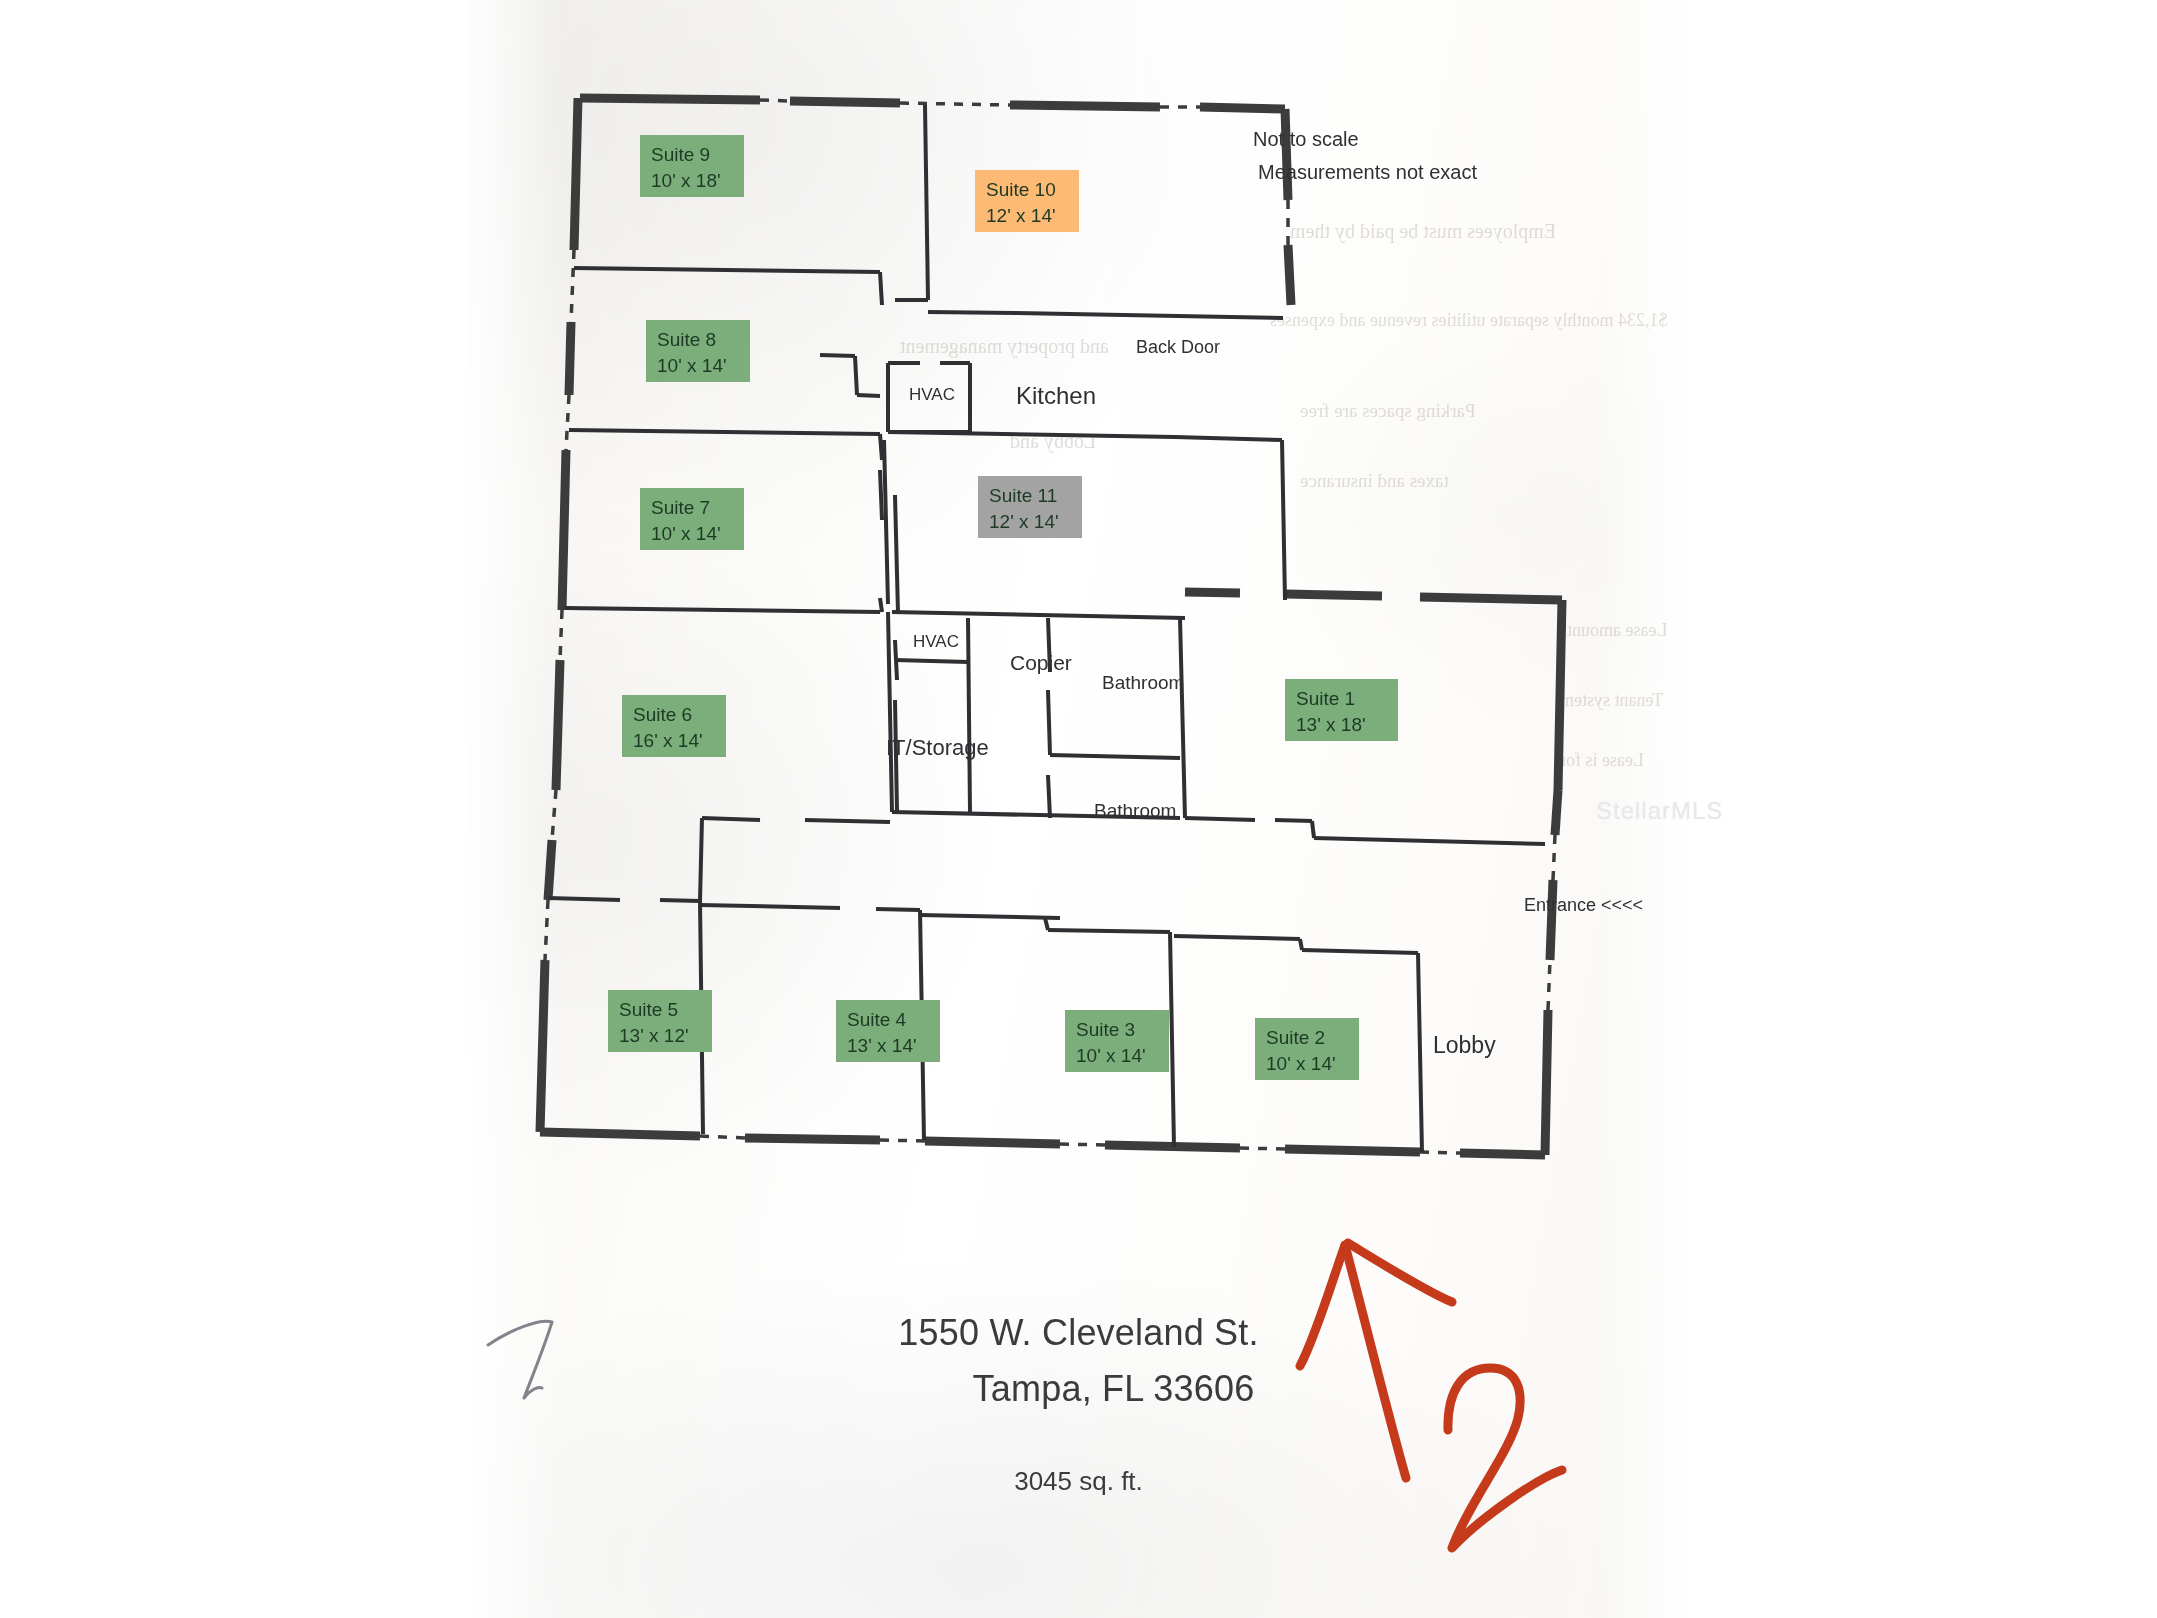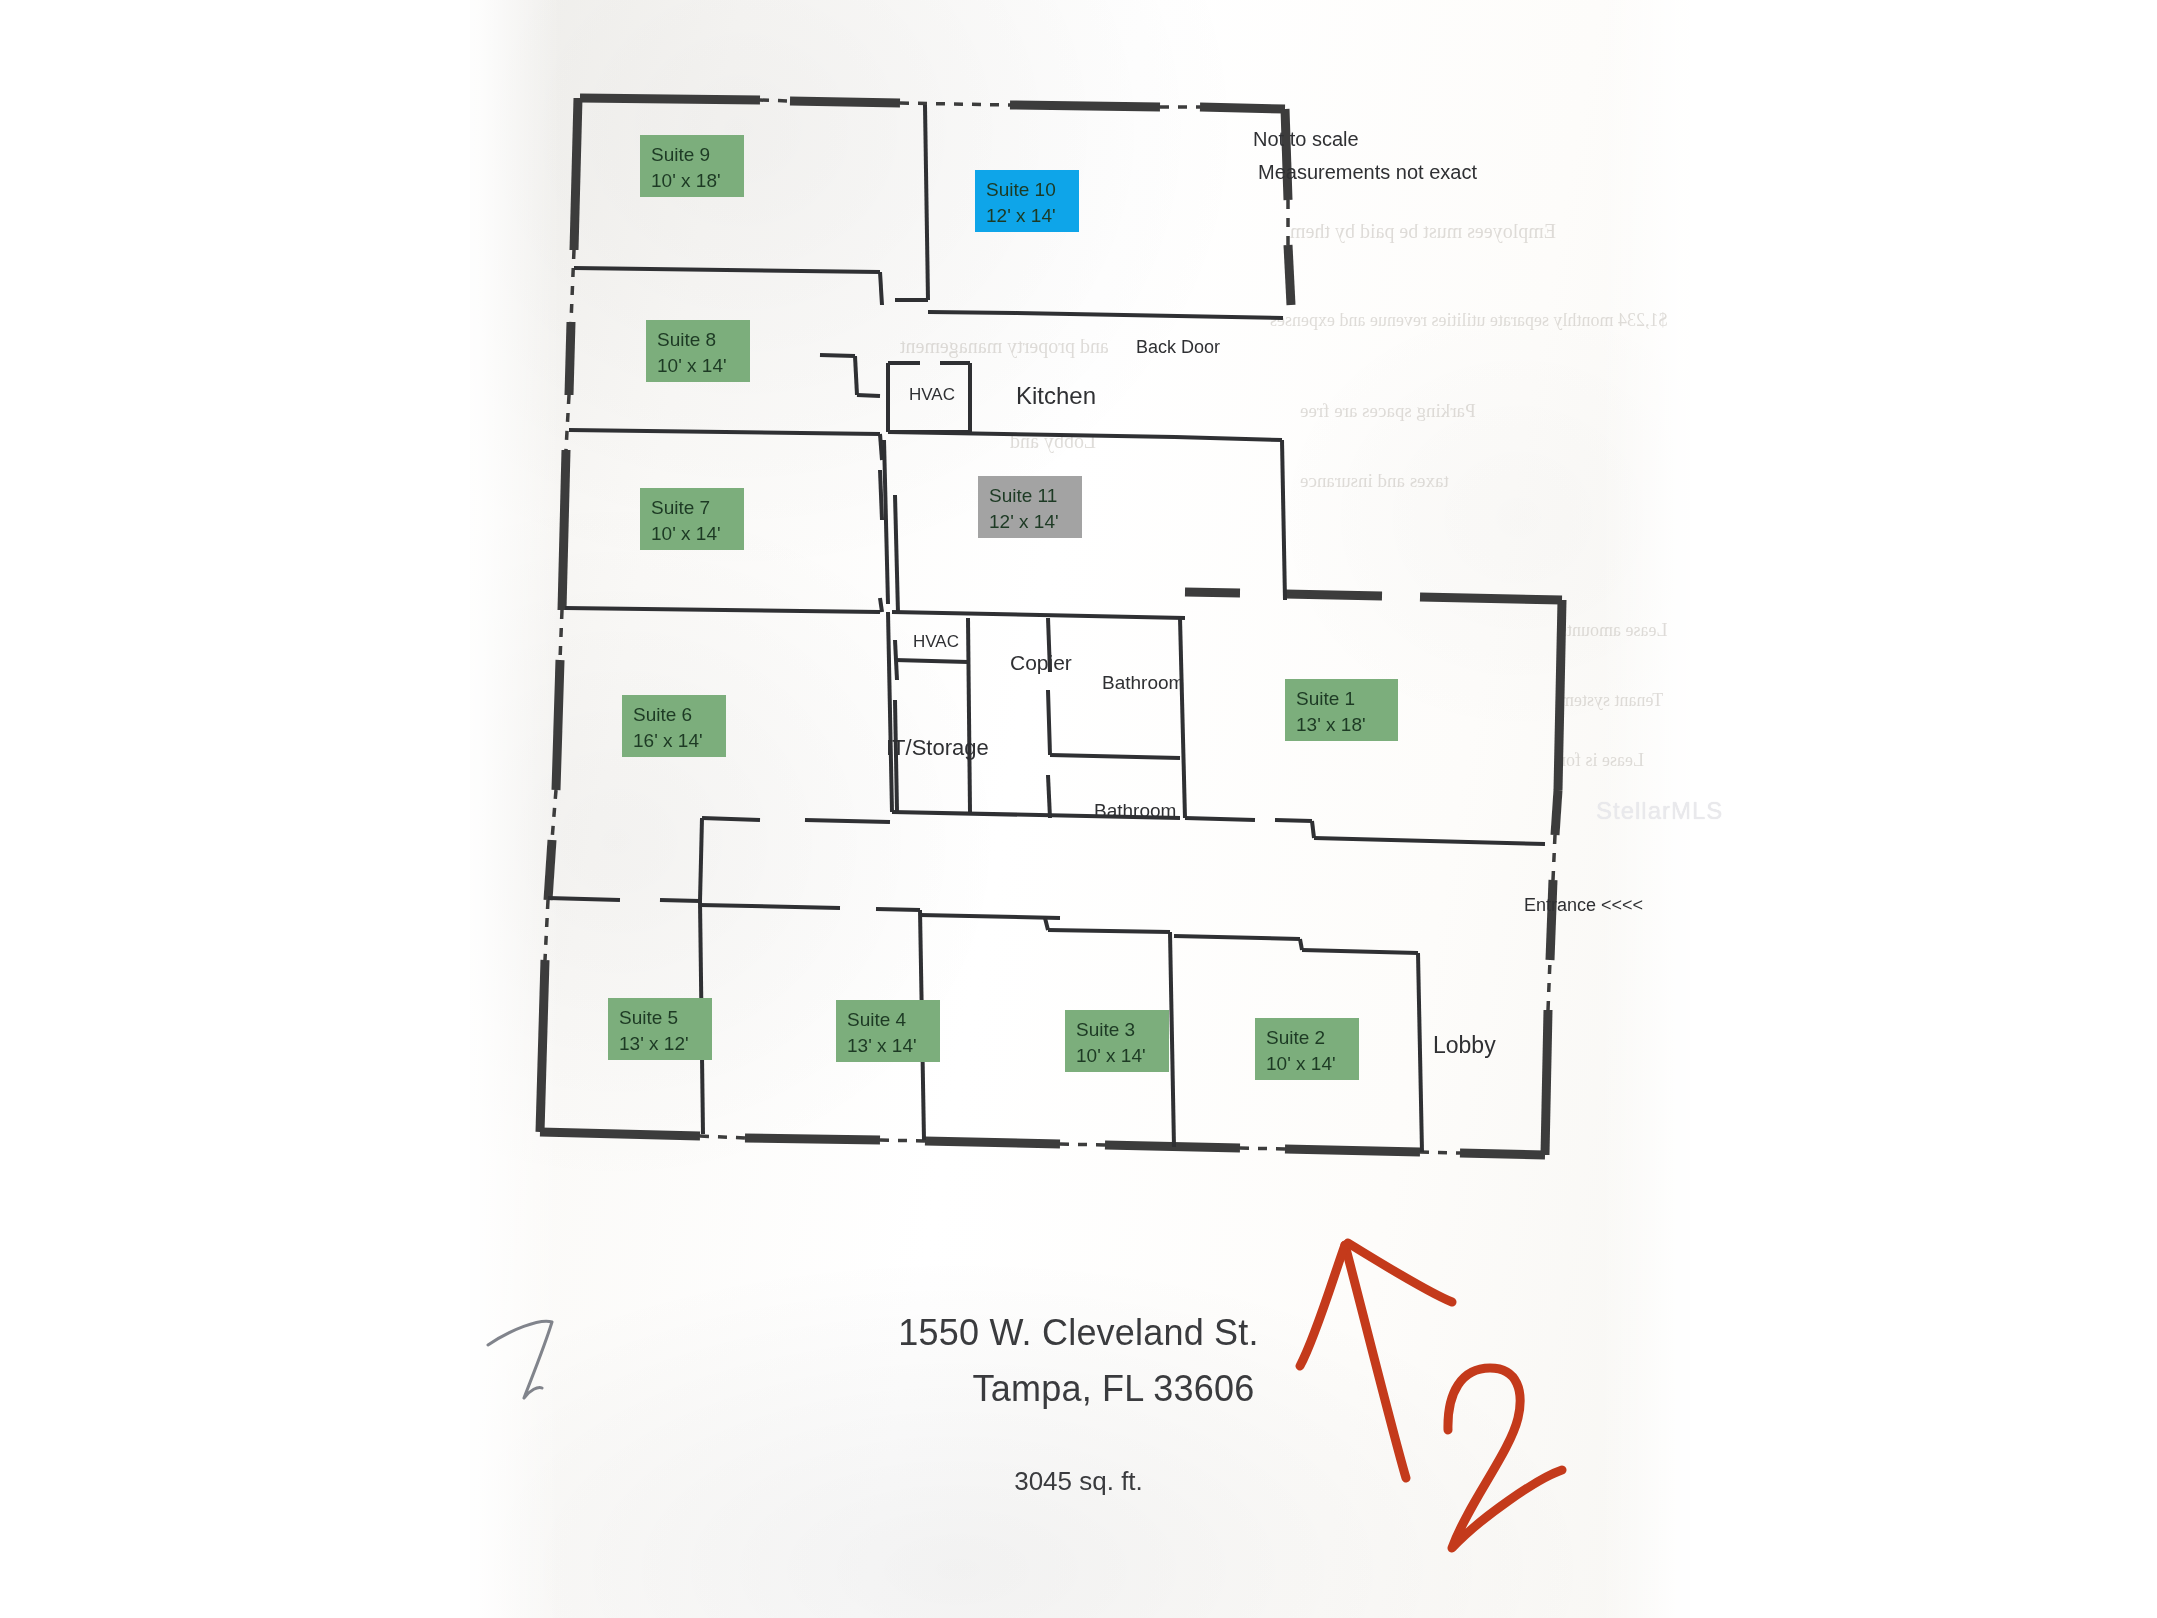--- a/index.html
+++ b/index.html
@@ -244,27 +244,27 @@
         <path d="M 1174 936 L 1300 939"></path>
         <path d="M 1300 939 L 1302 950"></path>
         <path d="M 1302 950 L 1418 953"></path>
         <path d="M 1418 953 L 1422 1152"></path>
       </g>
     </g>
   </svg>
 
   <div id="suite-layer">
       <div class="suite" style="left: 640px; top: 135px; width: 104px; height: 62px; background: rgb(124, 174, 124); color: rgb(29, 58, 36);"><span>Suite 9</span><span class="dim">10' x 18'</span></div>
-      <div class="suite" style="left: 975px; top: 170px; width: 104px; height: 62px; background: #0ea5e9; color: rgb(29, 58, 36);"><span>Suite 10</span><span class="dim">12' x 14'</span></div>
+      <div class="suite" style="left: 975px; top: 170px; width: 104px; height: 62px; background: #fdba74; color: rgb(29, 58, 36);"><span>Suite 10</span><span class="dim">12' x 14'</span></div>
       <div class="suite" style="left: 646px; top: 320px; width: 104px; height: 62px; background: rgb(124, 174, 124); color: rgb(29, 58, 36);"><span>Suite 8</span><span class="dim">10' x 14'</span></div>
       <div class="suite" style="left: 640px; top: 488px; width: 104px; height: 62px; background: rgb(124, 174, 124); color: rgb(29, 58, 36);"><span>Suite 7</span><span class="dim">10' x 14'</span></div>
       <div class="suite" style="left: 978px; top: 476px; width: 104px; height: 62px; background: #a3a3a3; color: rgb(29, 58, 36);"><span>Suite 11</span><span class="dim">12' x 14'</span></div>
       <div class="suite" style="left: 622px; top: 695px; width: 104px; height: 62px; background: rgb(124, 174, 124); color: rgb(29, 58, 36);"><span>Suite 6</span><span class="dim">16' x 14'</span></div>
       <div class="suite" style="left: 1285px; top: 679px; width: 113px; height: 62px; background: rgb(124, 174, 124); color: rgb(29, 58, 36);"><span>Suite 1</span><span class="dim">13' x 18'</span></div>
-      <div class="suite" style="left: 608px; top: 990px; width: 104px; height: 62px; background: rgb(124, 174, 124); color: rgb(29, 58, 36); margin-top: 8px;"><span>Suite 5</span><span class="dim">13' x 12'</span></div>
+      <div class="suite" style="left: 608px; top: 990px; width: 104px; height: 62px; background: rgb(124, 174, 124); color: rgb(29, 58, 36);"><span>Suite 5</span><span class="dim">13' x 12'</span></div>
       <div class="suite" style="left: 836px; top: 1000px; width: 104px; height: 62px; background: rgb(124, 174, 124); color: rgb(29, 58, 36);"><span>Suite 4</span><span class="dim">13' x 14'</span></div>
       <div class="suite" style="left: 1065px; top: 1010px; width: 104px; height: 62px; background: rgb(124, 174, 124); color: rgb(29, 58, 36);"><span>Suite 3</span><span class="dim">10' x 14'</span></div>
       <div class="suite" style="left: 1255px; top: 1018px; width: 104px; height: 62px; background: rgb(124, 174, 124); color: rgb(29, 58, 36);"><span>Suite 2</span><span class="dim">10' x 14'</span></div>
     </div>
 
   <div id="room-layer">
       <div class="txt" style="left: 1016px; top: 382px; font-size: 24px; text-align: right;">Kitchen</div>
       <div class="txt" style="left: 909px; top: 385px; font-size: 17px;">HVAC</div>
       <div class="txt" style="left: 913px; top: 632px; font-size: 17px;">HVAC</div>
       <div class="txt" style="left: 1010px; top: 651px; font-size: 21px;">Copier</div>

